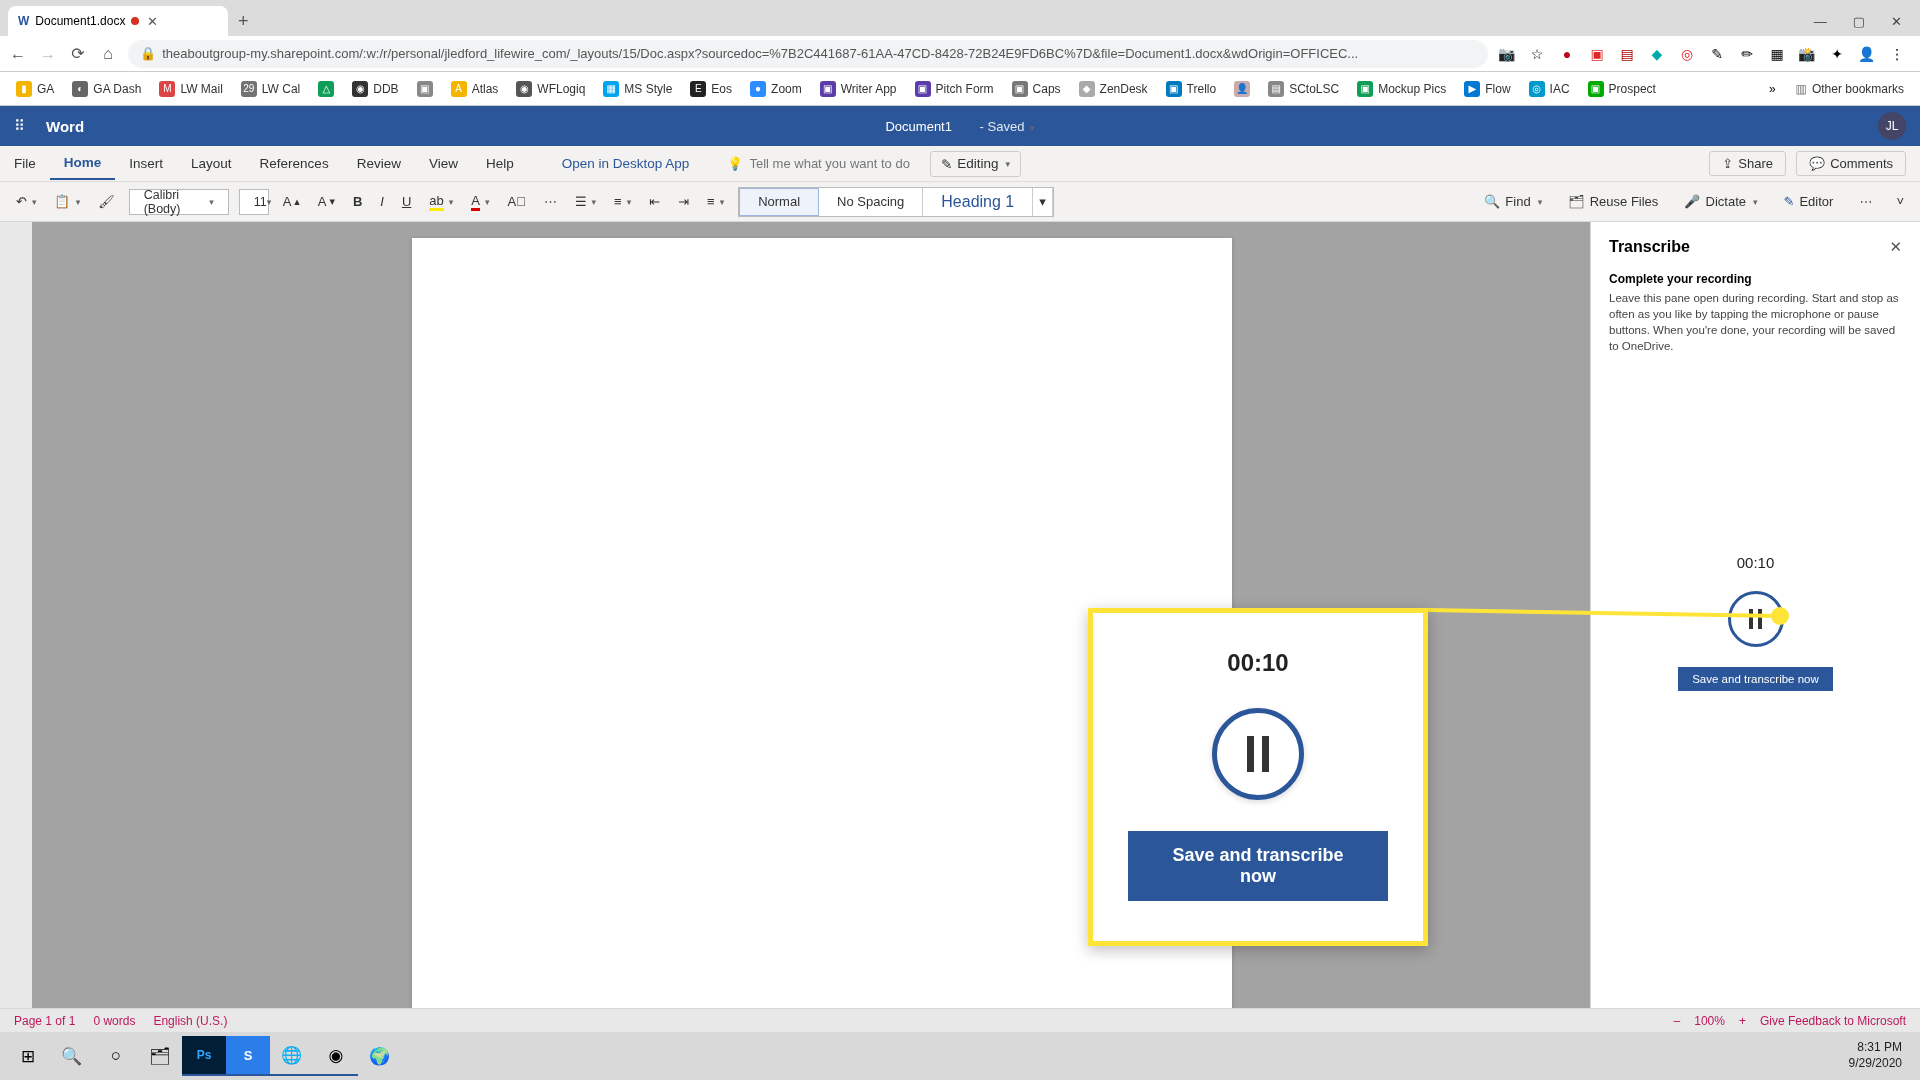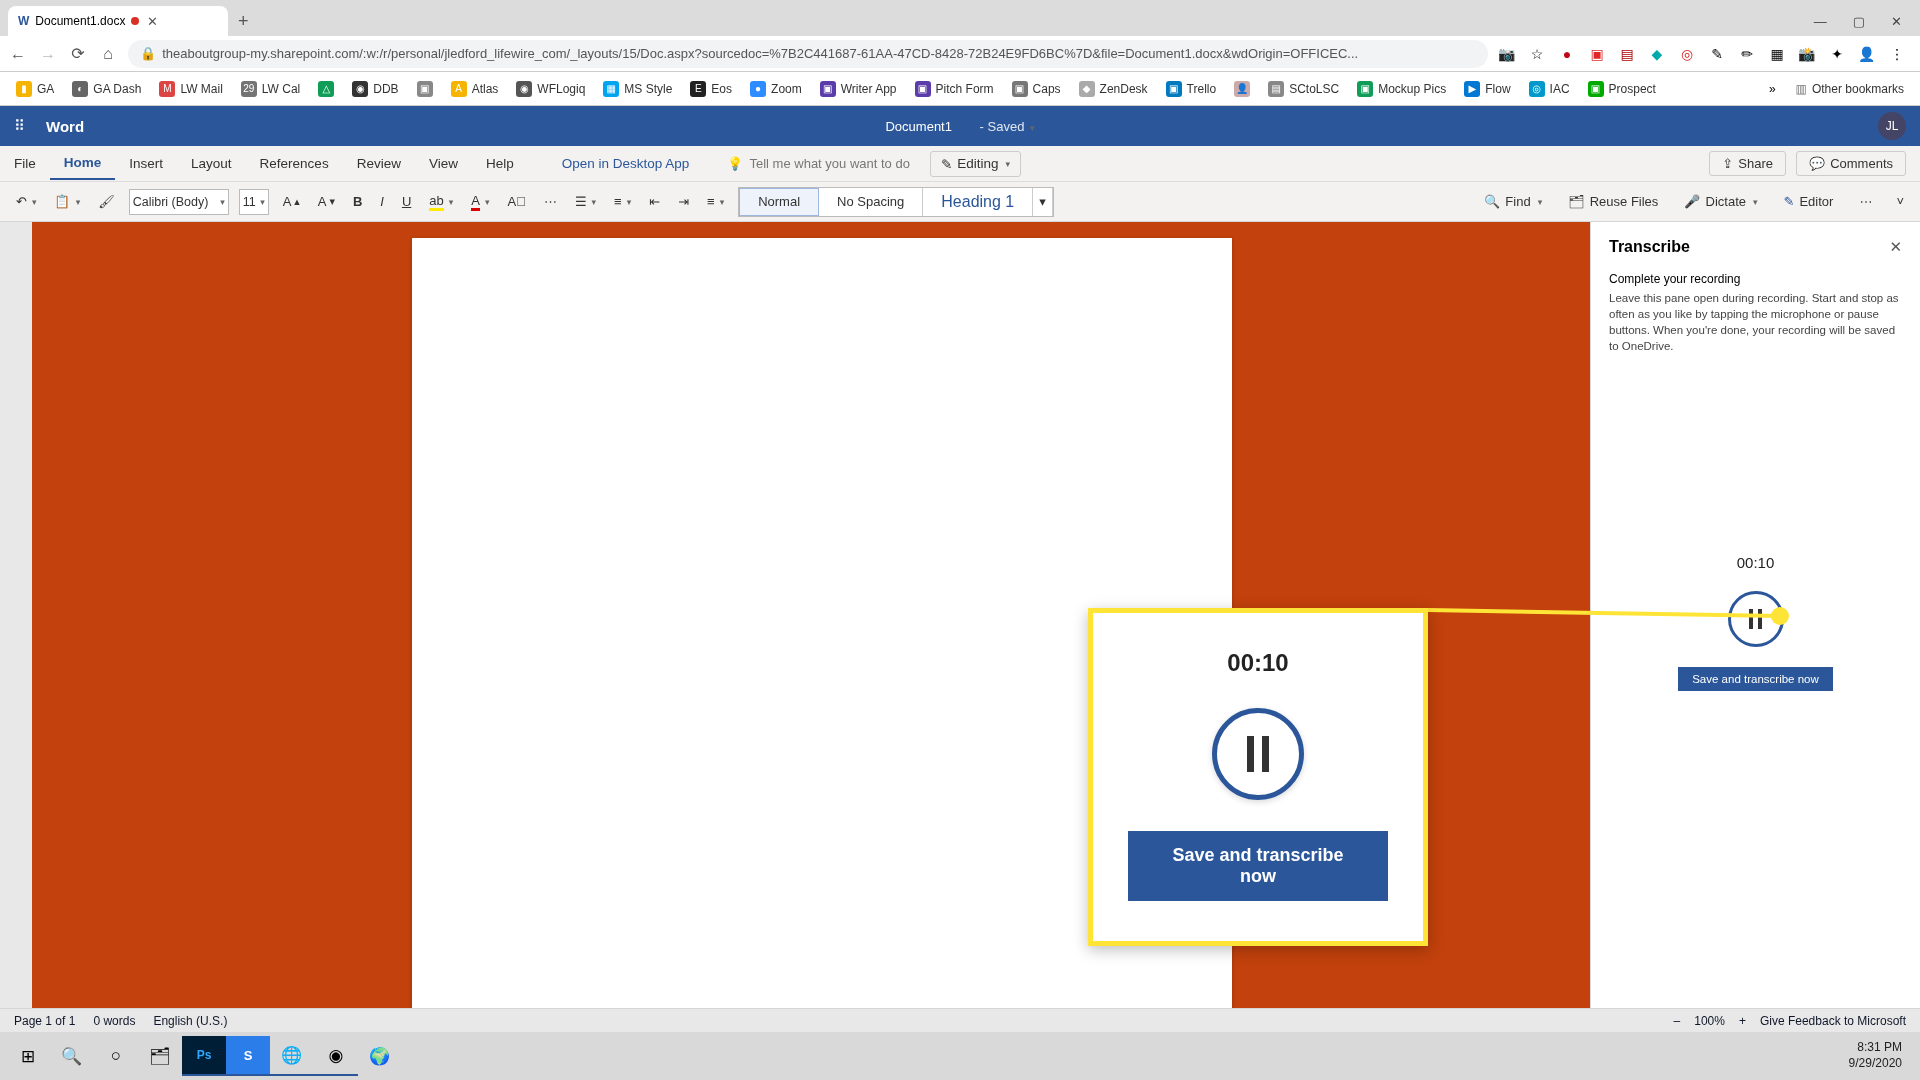--- a/index.html
+++ b/index.html
@@ -36,61 +36,61 @@
 .rib-tab.active { color: #2b579a; border-bottom: 2px solid #2b579a; font-weight: 600; }
 .rib-desktop { margin-left: 20px; color: #2b579a; }
 .rib-search { margin-left: 24px; display: flex; align-items: center; gap: 6px; color: #777; font-size: 13px; }
 .rib-editing { margin-left: 20px; border: 1px solid #ccc; border-radius: 3px; padding: 4px 10px; display: flex; align-items: center; gap: 5px; color: #333; }
 .rib-right { margin-left: auto; display: flex; gap: 10px; padding-right: 14px; }
 .rib-right-btn { border: 1px solid #ccc; border-radius: 3px; padding: 4px 12px; display: flex; align-items: center; gap: 5px; color: #333; font-size: 13px; }
 
 
 .ribbon-tools { background: #f3f2f1; height: 40px; display: flex; align-items: center; padding: 0 12px; font-size: 13px; color: #333; gap: 10px; border-bottom: 1px solid #d7d7d7; }
 .rt-btn { display: flex; align-items: center; gap: 3px; padding: 3px 4px; cursor: pointer; }
-.font-box { border: 1px solid #bbb; background: #fff; height: 26px; padding: 0 3px; display: flex; align-items: center; font-size: 12.5px; }
+.font-box { border: 1px solid #bbb; background: #fff; height: 26px; padding: 0 14px; display: flex; align-items: center; font-size: 12.5px; }
 .font-name { width: 100px; }
 .font-size { width: 30px; }
 .bold { font-weight: 700; }
 .italic { font-style: italic; }
 .under { text-decoration: underline; }
 .styles-box { border: 1px solid #bbb; background: #fff; height: 30px; display: flex; align-items: stretch; }
 .style-cell { border-right: 1px solid #ccc; padding: 0 18px; display: flex; align-items: center; font-size: 13px; }
 .style-cell.sel { background: #eef3fb; border: 1px solid #9db7e0; }
 .style-cell.h1 { color: #2b579a; font-size: 16px; }
 .rt-right { margin-left: auto; display: flex; gap: 14px; align-items: center; }
 .rt-right-btn { display: flex; align-items: center; gap: 5px; padding: 4px 6px; cursor: pointer; }
 
 
-.workspace { position: absolute; top: 222px; bottom: 24px; left: 0; right: 0; display: flex; background: #c2410c; margin-left: 32px; }
+.workspace { position: absolute; top: 222px; bottom: 24px; left: 0; right: 0; display: flex; background: #a3a3a3; margin-left: 32px; }
 .canvas-wrap { flex: 1; position: relative; overflow: hidden; }
 .page { position: absolute; left: 380px; top: 16px; width: 820px; height: 1000px; background: #fff; box-shadow: 0 1px 4px rgba(0,0,0,.2); }
 .sidepane-scroll { width: 330px; background: #fff; border-left: 1px solid #d7d7d7; display: flex; flex-direction: column; }
 .sp-head { display: flex; align-items: center; padding: 16px 18px 8px; }
 .sp-title { font-weight: 600; font-size: 16px; }
 .sp-close { margin-left: auto; font-size: 15px; color: #555; cursor: pointer; }
-.sp-sub { font-weight: 400; font-size: 12px; padding: 8px 18px 2px; }
+.sp-sub { font-weight: 700; font-size: 12px; padding: 8px 18px 2px; }
 .sp-desc { font-size: 11.5px; color: #444; line-height: 1.4; padding: 2px 18px 14px; }
 .sp-center { flex: 1; display: flex; flex-direction: column; align-items: center; justify-content: center; gap: 20px; }
 .sp-time { font-size: 15px; color: #222; }
 .sp-pause { width: 56px; height: 56px; border-radius: 50%; border: 3px solid #2b579a; display: flex; align-items: center; justify-content: center; cursor: pointer; }
 .sp-pause .bars { display: flex; gap: 5px; }
 .sp-pause .bars span { width: 4px; height: 20px; background: #333; }
 .sp-savebtn { background: #2b579a; color: #fff; font-size: 11.5px; padding: 6px 14px; cursor: pointer; }
 
 
 .callout { position: absolute; left: 1088px; top: 608px; width: 340px; height: 338px; background: #fff; border: 5px solid #ffe438; box-shadow: 0 4px 14px rgba(0,0,0,.25); display: flex; flex-direction: column; align-items: center; justify-content: space-around; padding: 20px 20px 24px; }
 .callout-time { font-size: 24px; font-weight: 600; color: #222; }
 .callout-pause { width: 92px; height: 92px; border-radius: 50%; border: 5px solid #2b579a; display: flex; align-items: center; justify-content: center; box-shadow: 0 2px 6px rgba(0,0,0,.15); }
 .callout-pause .bars { display: flex; gap: 8px; }
 .callout-pause .bars span { width: 7px; height: 36px; background: #333; }
 .callout-btn { background: #2b579a; color: #fff; font-size: 18px; font-weight: 600; padding: 14px 30px; width: 260px; text-align: center; }
 .callout-line { position: absolute; pointer-events: none; }
 
 
-.statusbar { position: absolute; bottom: 48px; left: 0; right: 0; height: 24px; background: #e8e8e8; display: flex; align-items: center; font-size: 12px; color: #0f172a; padding: 0 14px; border-top: 1px solid #d5d5d5; }
+.statusbar { position: absolute; bottom: 48px; left: 0; right: 0; height: 24px; background: #e8e8e8; display: flex; align-items: center; font-size: 12px; color: #be185d; padding: 0 14px; border-top: 1px solid #d5d5d5; }
 .sb-right { margin-left: auto; display: flex; align-items: center; gap: 14px; }
 .taskbar { position: absolute; bottom: 0; left: 0; right: 0; height: 48px; background: #d9d9d9; display: flex; align-items: center; padding: 0 6px; }
 .tb-btn { width: 44px; height: 40px; display: flex; align-items: center; justify-content: center; font-size: 17px; }
 .tb-btn.active { border-bottom: 2px solid #2b579a; }
 .tb-right { margin-left: auto; text-align: right; font-size: 12px; color: #222; padding-right: 12px; line-height: 1.3; }
 .drop { font-size: 9px; color: #666; margin-left: 2px; }
 </style>
 </head>
 <body>
 

